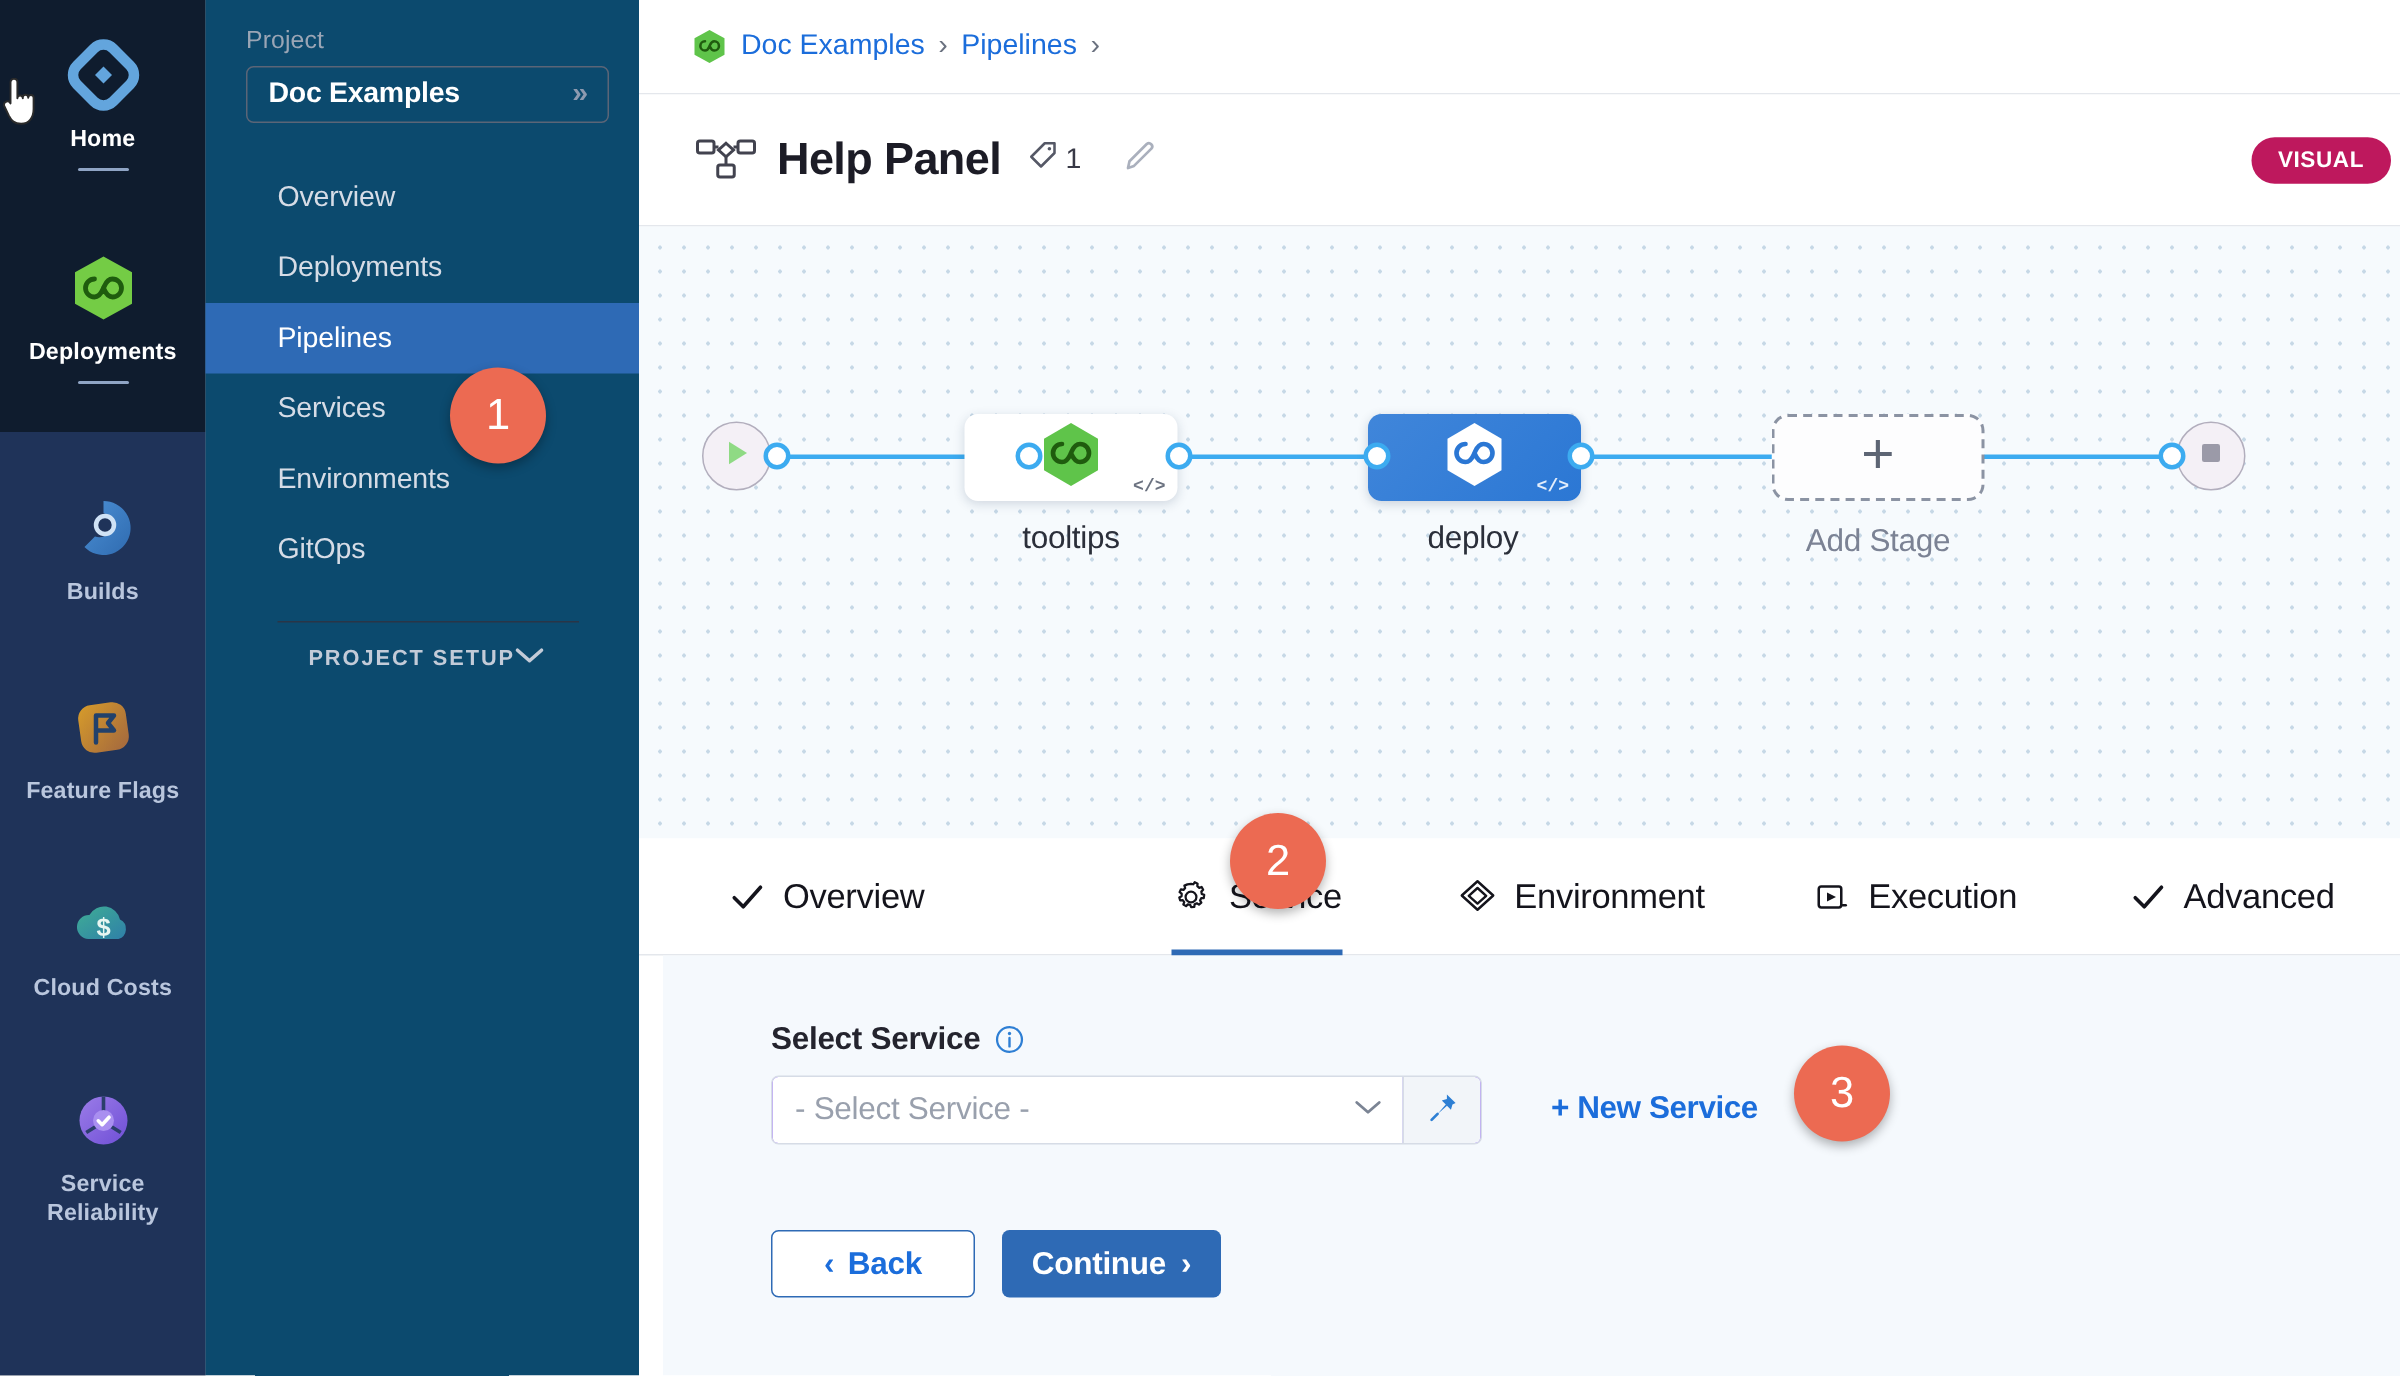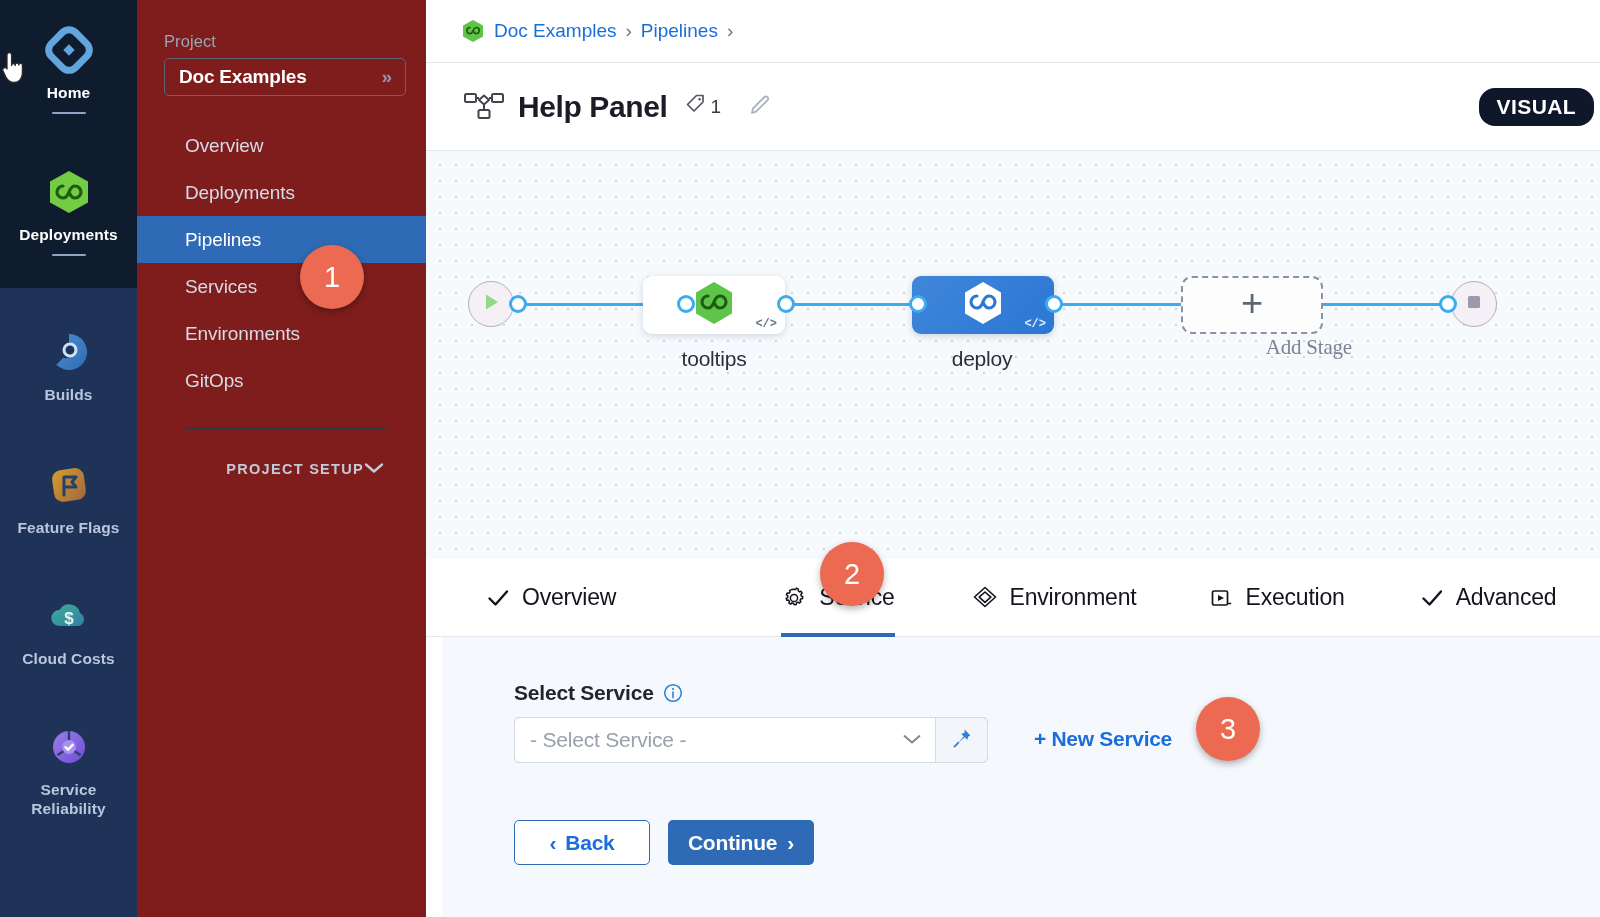--- a/index.html
+++ b/index.html
@@ -53,22 +53,22 @@
 
   
   .cursor-hand {
     position: absolute; left: 0px; top: 52px; width: 30px; height: 34px; z-index: 60;
     pointer-events: none;
   }
 
   
   .projnav {
     width: 289px; flex: 0 0 289px; height: 917px;
-    background: #7f1d1d;
-    padding: 26px 0 0 0;
+    background: #0c4a6e;
+    padding: 12px 0 0 0;
     position: relative;
   }
   .proj-label {
     color: #9aa5b5; font-size: 16.5px; padding: 6px 0 7px 27px; letter-spacing: .1px;
   }
   .proj-select {
     margin: 0 20px 0 27px;
     height: 38px;
     border: 1px solid #5b6577;
     border-radius: 5px;
@@ -81,23 +81,23 @@
   .pnav-list { margin-top: 26px; }
   .pnav-item {
     height: 47px; display: flex; align-items: center;
     padding-left: 48px;
     color: #d6dce6; font-size: 19px; letter-spacing: -.1px;
     cursor: pointer; position: relative;
   }
   .pnav-item.active { background: #2e6ab5; color: #ffffff; }
   .pnav-divider { height: 1px; background: #2a3547; margin: 24px 40px 0 48px; }
   .pnav-setup {
-    margin-top: 32px;
+    margin-top: 16px;
     padding-left: 48px; padding-right: 42px;
-    display:flex; align-items:center; justify-content: flex-end;
+    display:flex; align-items:center; justify-content: center;
     color: #c3cbd8; font-size: 14.5px; font-weight: 700; letter-spacing: 1.3px;
     cursor: pointer;
   }
 
   
   .main { flex: 1 1 auto; height: 917px; background: #ffffff; position: relative; display: flex; flex-direction: column; }
 
   .breadcrumb-bar {
     height: 63px; display: flex; align-items: center; padding-left: 36px;
     border-bottom: 1px solid #e4e7ec; background: #fff; position: relative;
@@ -118,21 +118,21 @@
     height: 88px; display: flex; align-items: center; padding-left: 36px;
     border-bottom: 1px solid #e4e7ec; background: #fff; position: relative;
   }
   .title-icon { width: 44px; height: 36px; margin-right: 12px; }
   .title-text { font-size: 30px; font-weight: 700; color: #1c1c26; letter-spacing: -.4px; }
   .tag-wrap { display: flex; align-items: center; margin-left: 16px; color: #383946; font-size: 19px; }
   .tag-wrap svg { margin-right: 3px; }
   .edit-pencil { margin-left: 26px; cursor: pointer; }
   .visual-badge {
     position: absolute; right: 6px; top: 50%; transform: translateY(-50%);
-    background: #0f172a; color: #fff; font-size: 21px; font-weight: 700;
+    background: #be185d; color: #fff; font-size: 15px; font-weight: 700;
     border-radius: 16px; padding: 7px 18px; letter-spacing: .4px;
   }
 
   
   .canvas {
     height: 408px; position: relative; overflow: hidden;
     background-color: #f6fafd;
     background-image: radial-gradient(circle, #c6d8e6 1.1px, transparent 1.2px);
     background-size: 16px 16px;
     background-position: 6px 6px;
@@ -172,22 +172,22 @@
     position: absolute; top: 196px; width: 200px; text-align: center;
     font-size: 21px; color: #2b2f3a; letter-spacing: -.2px;
   }
   .add-stage {
     position: absolute; top: 125px; width: 142px; height: 58px;
     border: 2.5px dashed #8b93a3; border-radius: 11px; background: #fdfdfe;
     display: flex; align-items: center; justify-content: center; cursor: pointer;
   }
   .add-stage .plus { font-size: 38px; color: #5d6574; line-height: 1; font-weight: 400; margin-top:-4px;}
   .add-stage-label {
-    position: absolute; top: 184px; width: 200px; text-align: right;
-    font-size: 21px; color: #7b8294; letter-spacing: -.2px; font-family: Liberation Serif, serif;
+    position: absolute; top: 198px; width: 200px; text-align: center;
+    font-size: 21px; color: #7b8294; letter-spacing: -.2px;
   }
 
   
   .tabs-bar {
     height: 78px; background: #ffffff; border-bottom: 1px solid #e4e7ec;
     display: flex; align-items: center; padding-left: 60px; position: relative;
   }
   .tab {
     display: flex; align-items: center; height: 78px; cursor: pointer;
     color: #14141c; font-size: 23px; letter-spacing: -.2px; position: relative;

